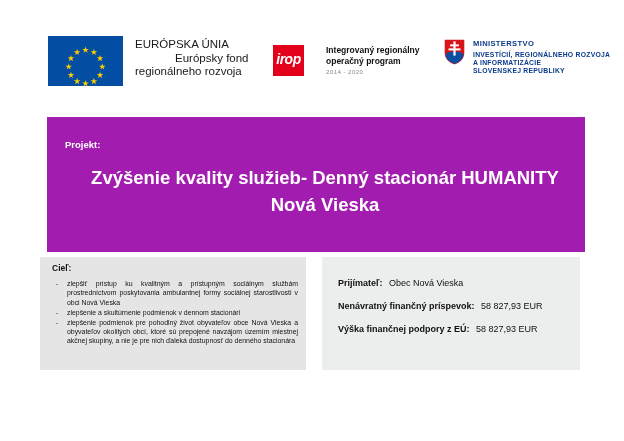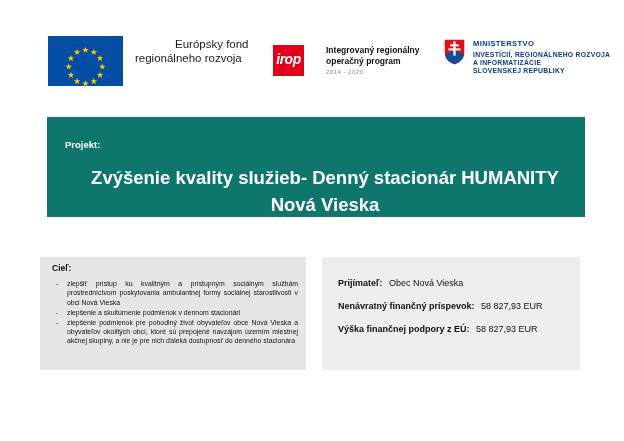--- a/index.html
+++ b/index.html
@@ -145,22 +145,22 @@
     letter-spacing: 0.25px;
     line-height: 8.4px;
   }
 
   
   .banner {
     position: absolute;
     left: 47px;
     top: 117px;
     width: 538px;
-    height: 100px;
-    background: #0f766e;
+    height: 135px;
+    background: #a21caf;
   }
   .banner-label {
     position: absolute;
     left: 18px;
     top: 22px;
     color: #ffffff;
     font-size: 9.5px;
     font-weight: bold;
   }
   .banner-title {
@@ -260,20 +260,21 @@
           <polygon points="37.5,44.1 38.28,46.5 40.8,46.5 38.76,47.98 39.54,50.38 37.5,48.9 35.46,50.38 36.24,47.98 34.2,46.5 36.72,46.5"></polygon>
           <polygon points="29.1,41.85 29.88,44.25 32.4,44.25 30.36,45.73 31.14,48.13 29.1,46.65 27.06,48.13 27.84,45.73 25.8,44.25 28.32,44.25"></polygon>
           <polygon points="22.95,35.7 23.73,38.1 26.25,38.1 24.21,39.58 24.99,41.98 22.95,40.5 20.91,41.98 21.69,39.58 19.65,38.1 22.17,38.1"></polygon>
           <polygon points="20.7,27.3 21.48,29.7 24,29.7 21.96,31.18 22.74,33.58 20.7,32.1 18.66,33.58 19.44,31.18 17.4,29.7 19.92,29.7"></polygon>
           <polygon points="22.95,18.9 23.73,21.3 26.25,21.3 24.21,22.78 24.99,25.18 22.95,23.7 20.91,25.18 21.69,22.78 19.65,21.3 22.17,21.3"></polygon>
           <polygon points="29.1,12.75 29.88,15.15 32.4,15.15 30.36,16.63 31.14,19.03 29.1,17.55 27.06,19.03 27.84,16.63 25.8,15.15 28.32,15.15"></polygon>
         </g>
       </svg>
     </div>
     <div class="eu-text">
+      <span class="l1">EURÓPSKA ÚNIA</span>
       <span class="l2">Európsky fond</span>
       <span class="l3">regionálneho rozvoja</span>
     </div>
   </div>
 
   <div class="irop-logo-block">
     <div class="irop-mark">
       <span class="irop-word">irop</span>
     </div>
     <div class="irop-text">

